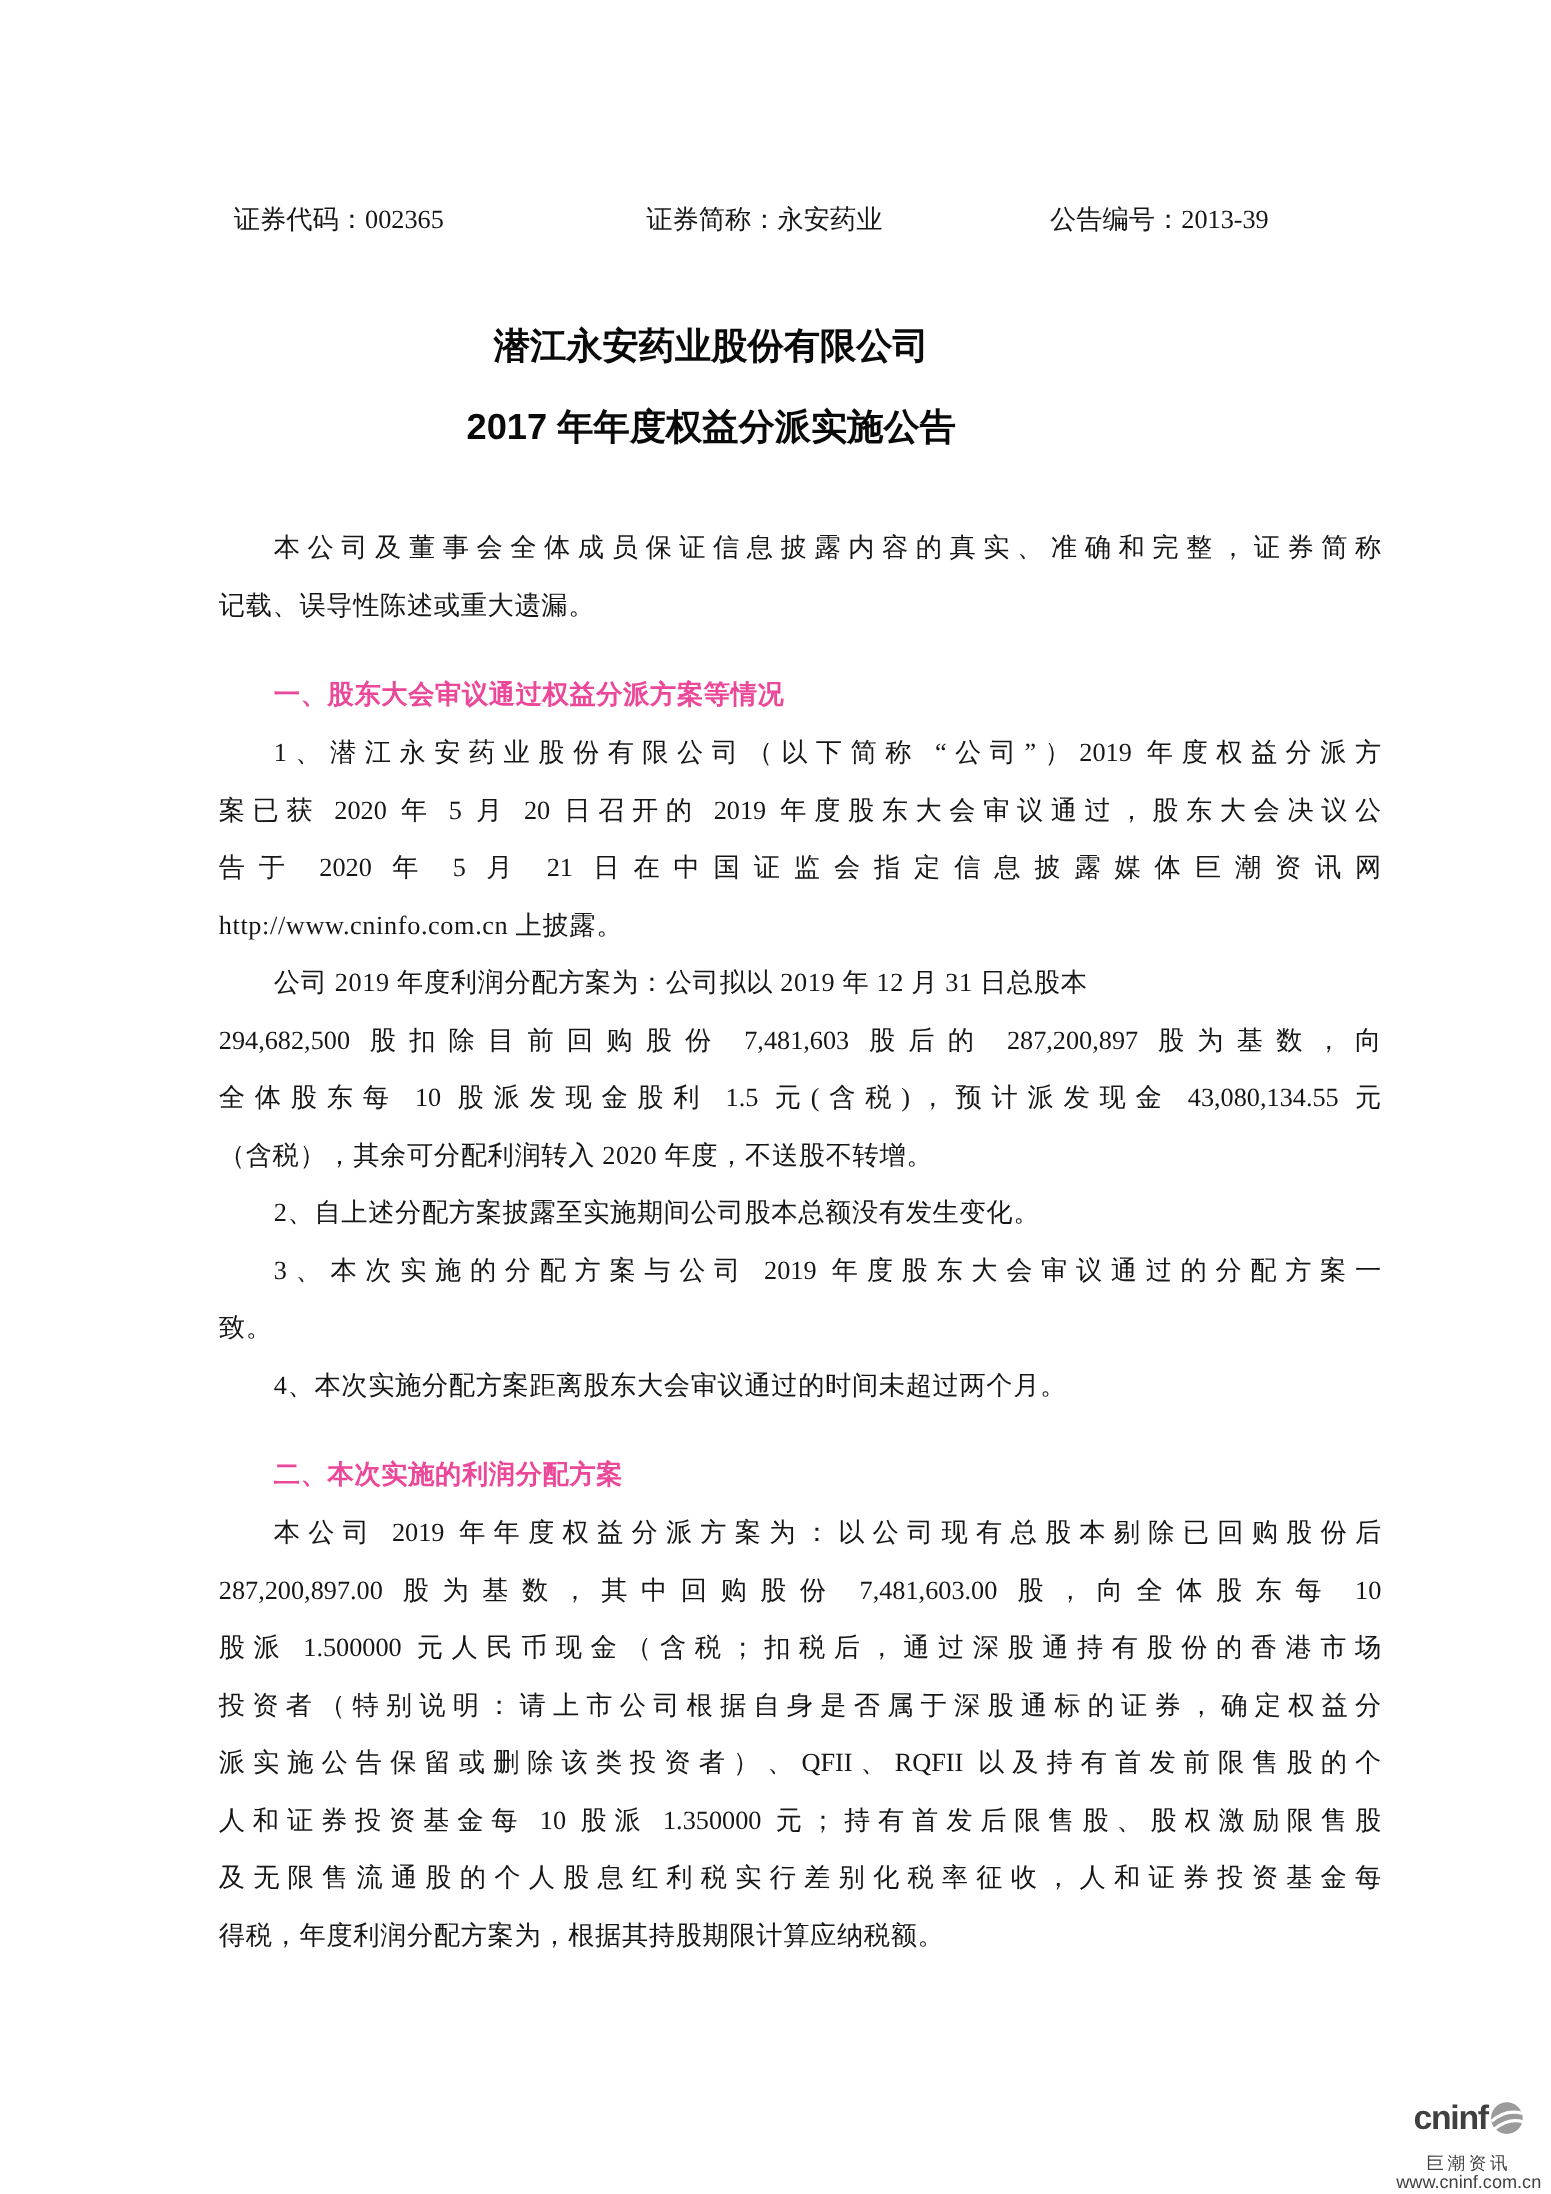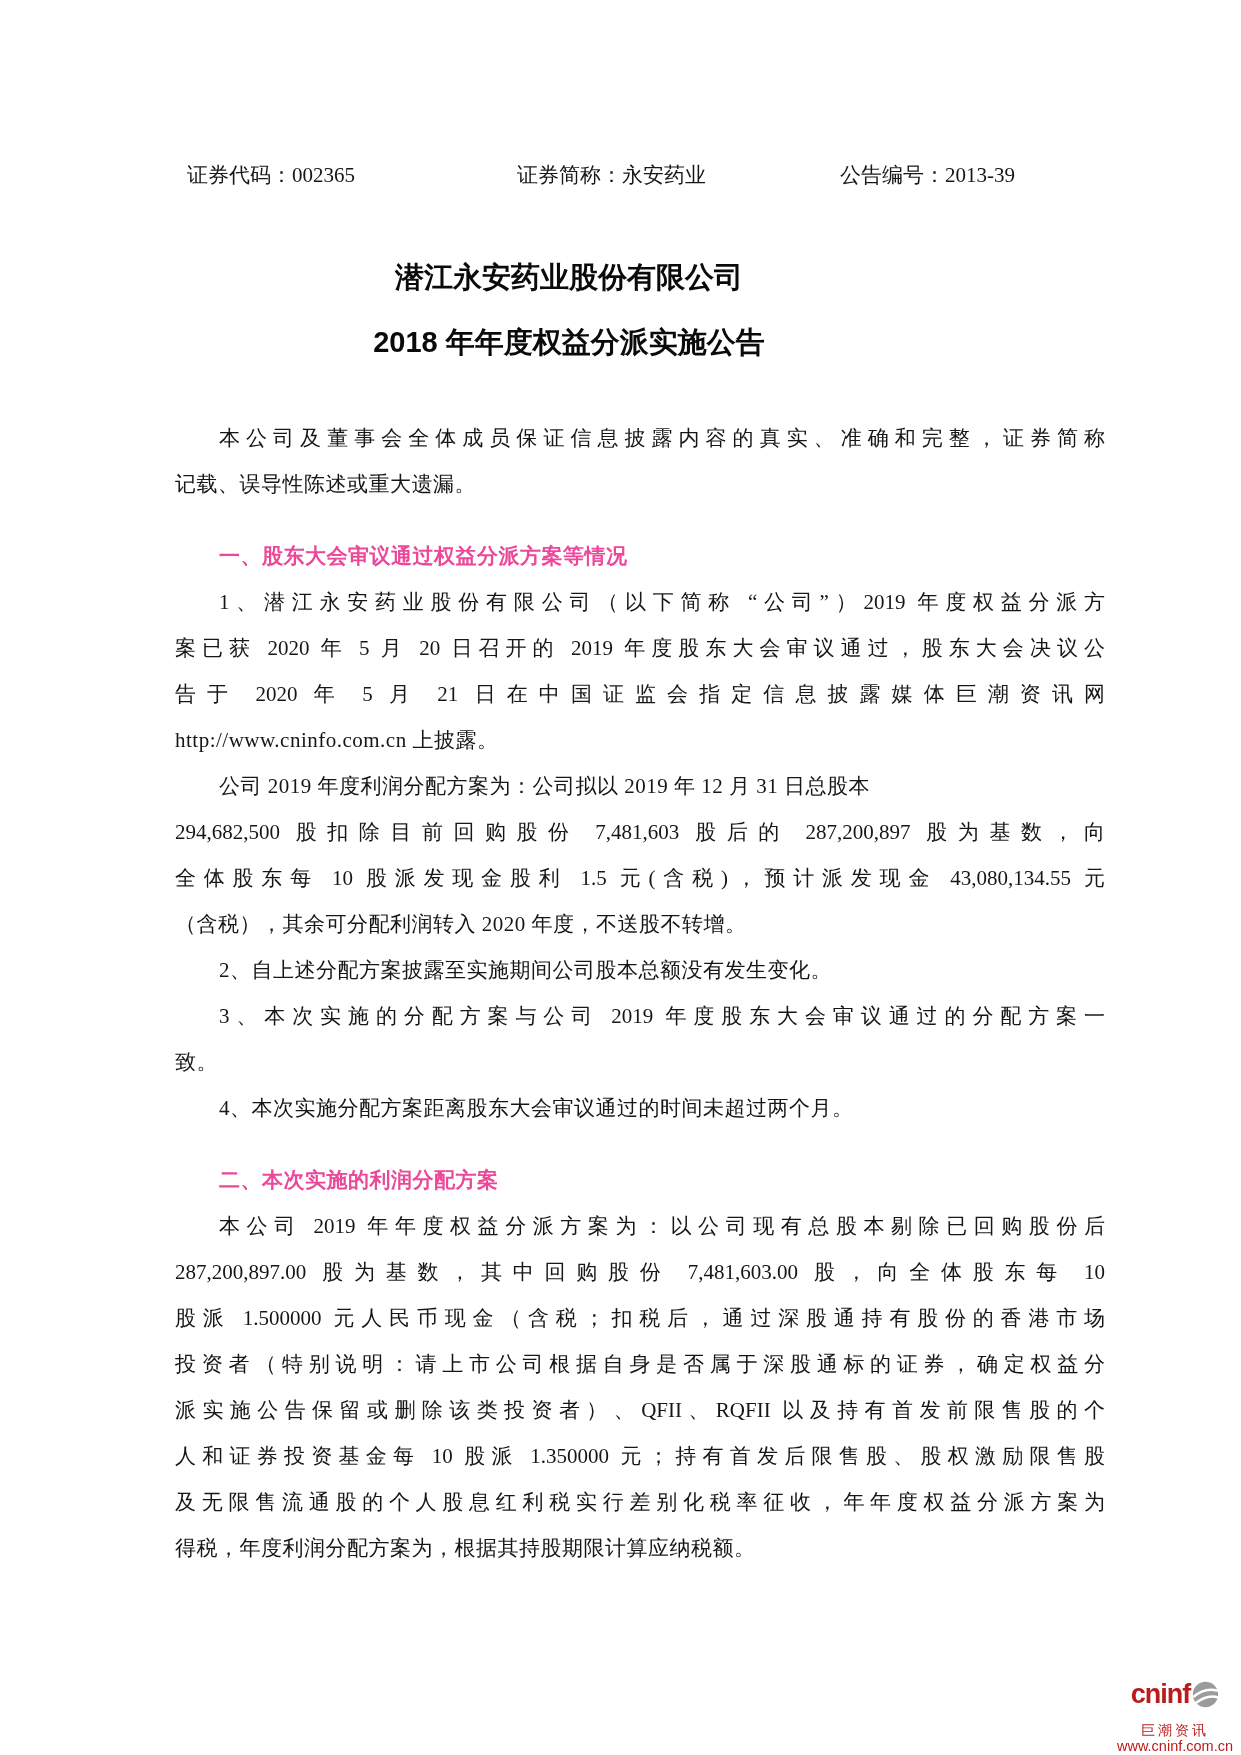--- a/index.html
+++ b/index.html
@@ -40,42 +40,42 @@
   .line.j{white-space:normal;text-align:justify;text-align-last:justify;letter-spacing:0;}
   .para.heading .line{
     font-family:"Liberation Sans","DejaVu Sans",sans-serif;
     font-weight:700;color:#ec4899;
   }
   .para.heading{margin-top:26px;}
   
   #footer-logo{
     position:absolute;left:1112px;top:1680px;width:126px;
     display:flex;flex-direction:column;align-items:center;
-    color:#b91c1c;
+    color:#404040;
     font-family:"Liberation Sans","DejaVu Sans",sans-serif;
   }
   #logo-row{display:flex;align-items:center;gap:2px;height:28px;}
   #logo-word{
     font-weight:700;font-size:27px;letter-spacing:-1px;line-height:28px;
   }
   #globe-icon{width:27px;height:27px;display:block;}
   #logo-cn{font-size:14px;letter-spacing:3px;line-height:16px;margin-top:14px;}
   #logo-url{font-size:14.5px;letter-spacing:0;line-height:16px;white-space:nowrap;}
 </style>
 </head>
 <body>
 
 <div id="header-row">
   <span class="seg" id="seg-code">证券代码：002365</span>
   <span class="seg" id="seg-name">证券简称：永安药业</span>
   <span class="seg" id="seg-no">公告编号：2013-39</span>
 </div>
 
 <div class="doc-title" id="title-line">潜江永安药业股份有限公司</div>
-<div class="doc-title" id="subtitle-line">2018 年年度权益分派实施公告</div>
+<div class="doc-title" id="subtitle-line">2017 年年度权益分派实施公告</div>
 
 <div id="doc-body">
     <div class="para body">
       <div class="line indent j">本公司及董事会全体成员保证信息披露内容的真实、准确和完整，证券简称</div>
       <div class="line">记载、误导性陈述或重大遗漏。</div>
     </div>
     <div class="para heading">
       <div class="line indent">一、股东大会审议通过权益分派方案等情况</div>
     </div>
     <div class="para body">
@@ -103,21 +103,21 @@
     <div class="para heading">
       <div class="line indent">二、本次实施的利润分配方案</div>
     </div>
     <div class="para body">
       <div class="line indent j">本公司 2019 年年度权益分派方案为：以公司现有总股本剔除已回购股份后</div>
       <div class="line j">287,200,897.00 股为基数，其中回购股份 7,481,603.00 股，向全体股东每 10</div>
       <div class="line j">股派 1.500000 元人民币现金（含税；扣税后，通过深股通持有股份的香港市场</div>
       <div class="line j">投资者（特别说明：请上市公司根据自身是否属于深股通标的证券，确定权益分</div>
       <div class="line j">派实施公告保留或删除该类投资者）、QFII、RQFII 以及持有首发前限售股的个</div>
       <div class="line j">人和证券投资基金每 10 股派 1.350000 元；持有首发后限售股、股权激励限售股</div>
-      <div class="line j">及无限售流通股的个人股息红利税实行差别化税率征收，年年度权益分派方案为</div>
+      <div class="line j">及无限售流通股的个人股息红利税实行差别化税率征收，人和证券投资基金每</div>
       <div class="line">得税，年度利润分配方案为，根据其持股期限计算应纳税额。</div>
     </div>
   </div>
 
 <div id="footer-logo">
   <div id="logo-row">
     <span id="logo-word">cninf</span>
     <svg id="globe-icon" viewBox="0 0 32 32">
       <circle cx="16" cy="16" r="15" fill="#9b9b9b"></circle>
       <path d="M1.5 19 Q15 7 30.5 11.5" stroke="#ffffff" stroke-width="3" fill="none"></path>

